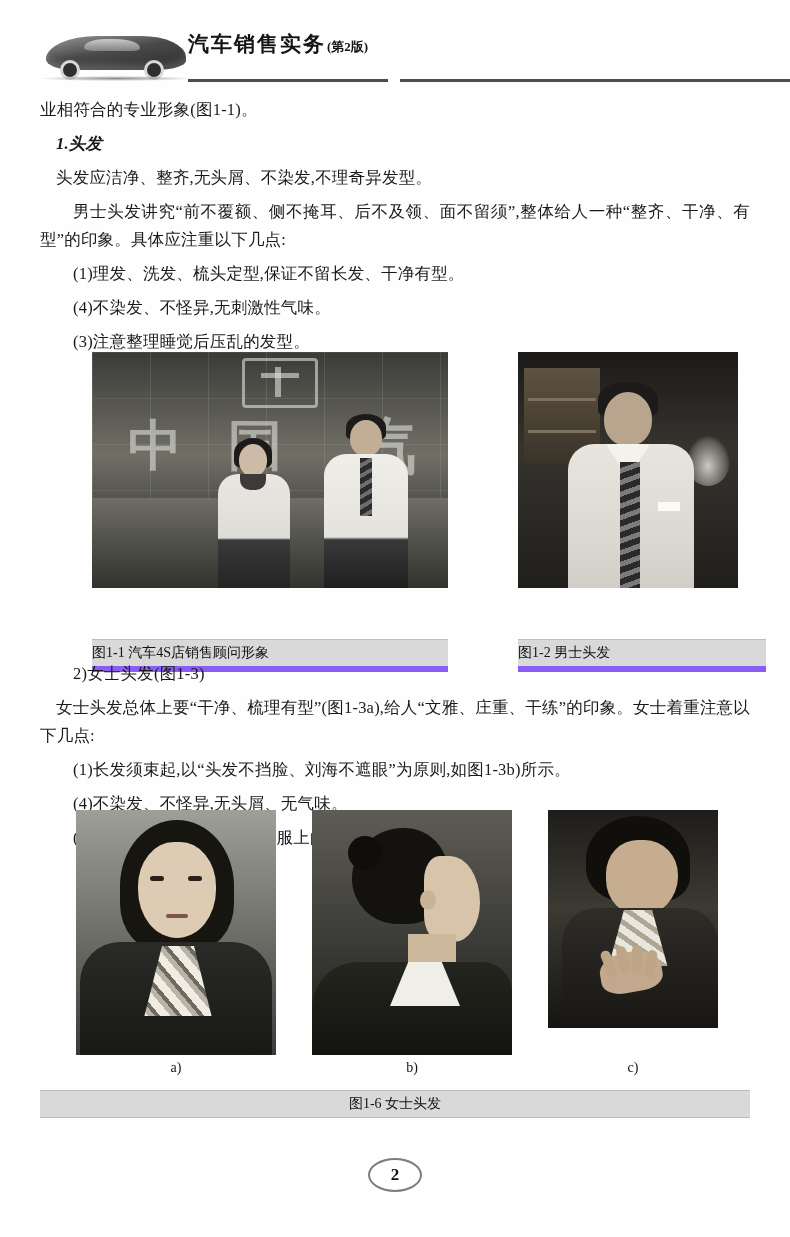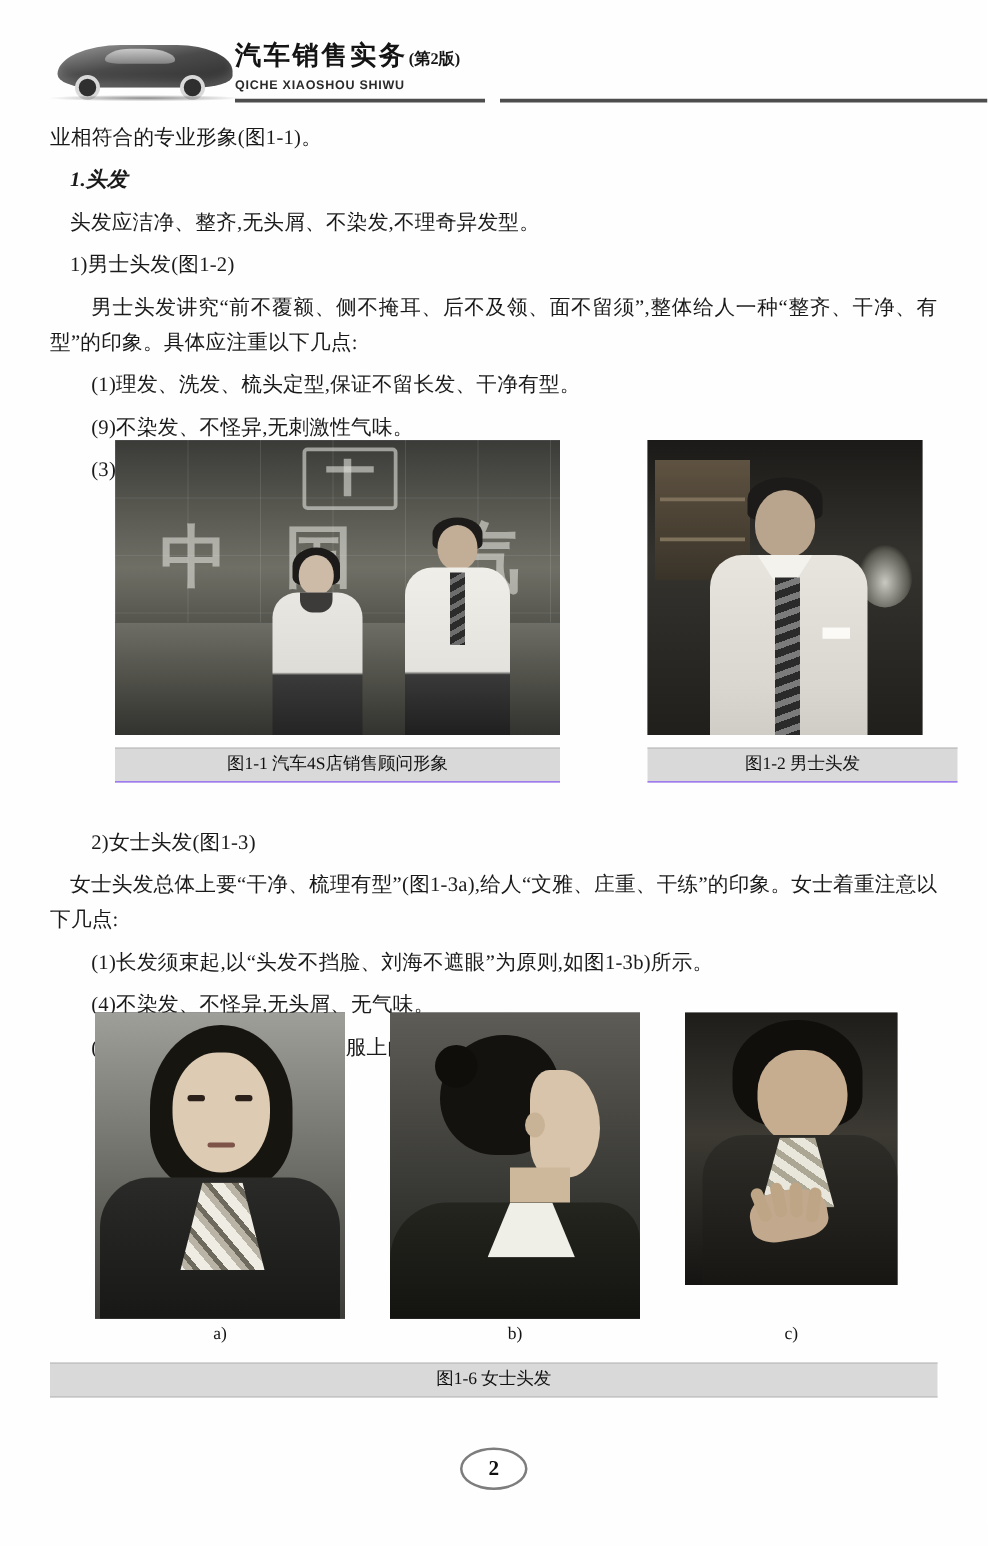--- a/index.html
+++ b/index.html
@@ -269,26 +269,27 @@
     background: repeating-linear-gradient(160deg,#2a2a2a 0 6px,#7b7b7b 6px 11px);
   }
   #photo-2 .man2 .badge {
     position:absolute; left: 92px; top: 120px; width: 22px; height: 9px; background:#fbfaf6;
   }
 
   .caption-bar {
     position: absolute;
     background: #d9d9d9;
     border-top: 1px solid #bdbdbd;
-    border-bottom: 1px solid #8b5cf6;
+    border-bottom: 6px solid #8b5cf6;
     font-size: 14px;
-    text-align: center;
+    text-align: left;
     line-height: 26px;
     height: 26px;
     color: #111;
+    margin-top: 41px;
   }
   #cap-1 { left: 52px; top: 246px; width: 356px; }
   #cap-2 { left: 478px; top: 246px; width: 248px; }
 
   
   .figgroup2 {
     position: absolute;
     left: 40px;
     top: 810px;
     width: 710px;
@@ -437,34 +438,32 @@
       <div class="car-silhouette"></div>
       <div class="car-window"></div>
       <div class="wheel front"></div>
       <div class="wheel rear"></div>
       <div class="car-shadow"></div>
     </div>
     <div class="title-block">
       <div>
         <span class="title-cn">汽车销售实务</span><span class="title-edition">(第2版)</span>
       </div>
-      <div class="title-pinyin">QICHE XIAOSHOU SHIWU</div>
     </div>
     <div class="title-rule"></div>
     <div class="title-rule right"></div>
   </div>
 
   <div class="content">
     <p class="txt">业相符合的专业形象(图1-1)。</p>
     <p class="txt indent2 bold">1.头发</p>
     <p class="txt indent2">头发应洁净、整齐,无头屑、不染发,不理奇异发型。</p>
-    <p class="txt indent2">1)男士头发(图1-2)</p>
     <p class="txt indent">男士头发讲究“前不覆额、侧不掩耳、后不及领、面不留须”,整体给人一种“整齐、干净、有型”的印象。具体应注重以下几点:</p>
     <p class="txt indent">(1)理发、洗发、梳头定型,保证不留长发、干净有型。</p>
-    <p class="txt indent">(9)不染发、不怪异,无刺激性气味。</p>
+    <p class="txt indent">(4)不染发、不怪异,无刺激性气味。</p>
     <p class="txt indent">(3)注意整理睡觉后压乱的发型。</p>
   </div>
 
   <div class="figgroup1">
 
     <div class="photo" id="photo-1">
       <div class="inner">
         <div class="wall"></div>
         <div class="wallgrid"></div>
         <div class="emblem"></div>

